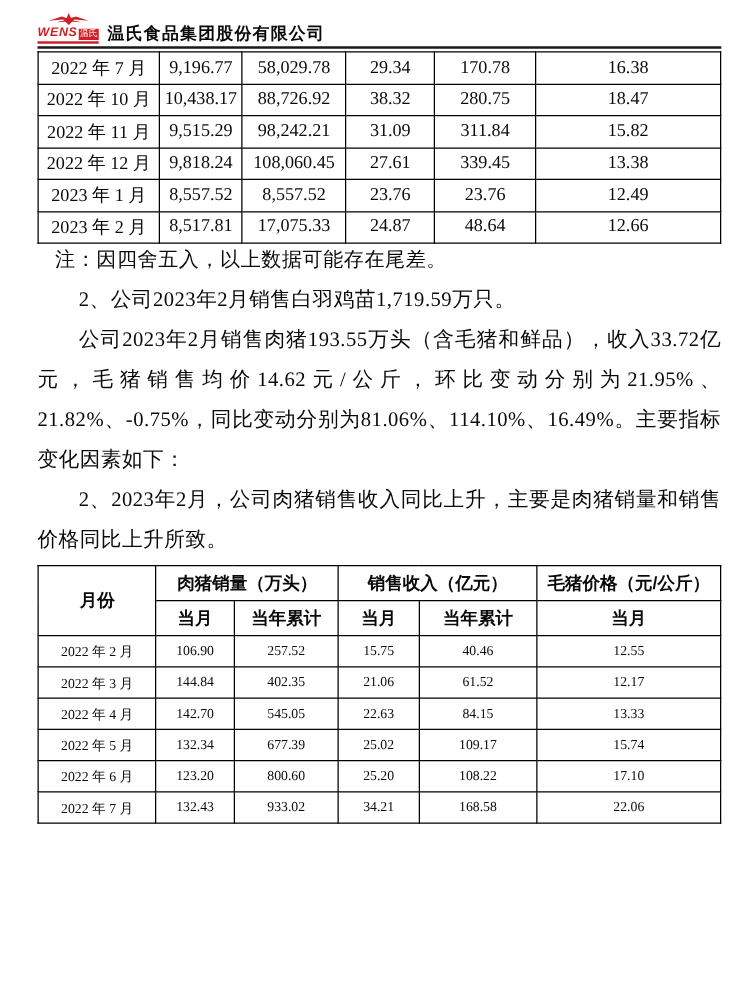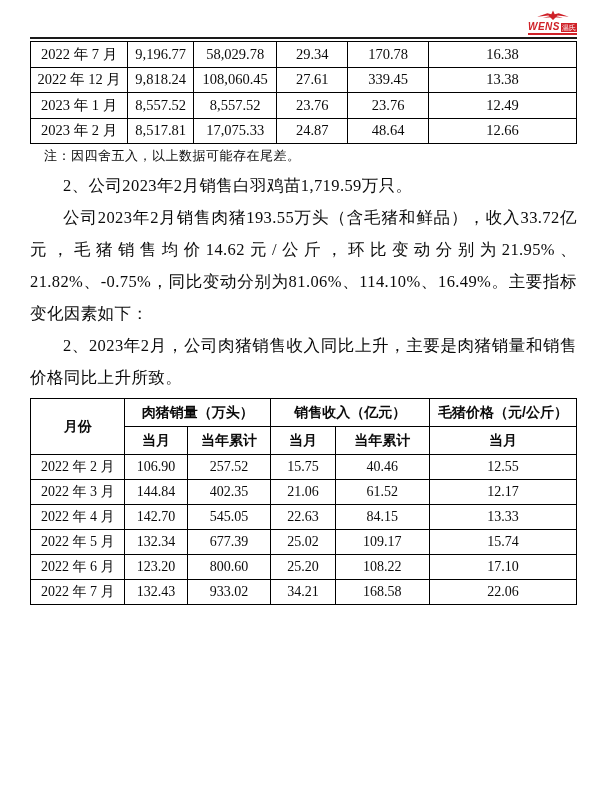--- a/index.html
+++ b/index.html
@@ -7,21 +7,21 @@
   body {
     width: 605px; height: 801px;
     font-family: "Liberation Serif", "DejaVu Serif", serif;
     color: #0a0a0a;
     overflow: hidden;
   }
   .page { padding: 4px 28px 0 30px; }
 
   
   .doc-header {
-    display: flex; justify-content: flex-end; align-items: flex-end;
+    display: flex; align-items: flex-end;
     gap: 7px; height: 31px;
   }
   .logo-block {
     display: flex; flex-direction: column; align-items: center;
     border-bottom: 2px solid #cf2128; padding-bottom: 1px;
   }
   .eagle-svg { width: 34px; height: 13px; display: block; }
   .logo-text-row { display: flex; align-items: center; gap: 1px; line-height: 1; }
   .logo-wens {
     color: #cf2128; font-family: "Liberation Sans", sans-serif;
@@ -36,54 +36,55 @@
 
   
   table { width: 100%; border-collapse: collapse; table-layout: fixed; }
   .data-table td, .data-table th {
     border: 1px solid #000;
     text-align: center; vertical-align: middle;
     font-size: 14px; padding: 0; overflow: hidden; white-space: nowrap;
   }
   .chicken-table { margin-top: 2px; }
   .chicken-table td { height: 25.5px; font-size: 14.5px; }
-  .note { font-size: 13px; margin: 3px 0 5px 14px; letter-spacing: 0.5px; }
+  .note { font-size: 16px; margin: 3px 0 5px 14px; letter-spacing: 0.5px; }
 
   
   .body-para, .section-title {
     font-size: 16.5px; line-height: 32px;
     text-indent: 2em; text-align: justify; text-justify: inter-character;
     letter-spacing: 0.4px;
   }
   .section-title { font-weight: bold; }
 
   
   .pig-table { margin-top: 4px; }
   .pig-table th {
     font-family: "Liberation Sans", sans-serif;
     font-weight: bold; font-size: 14px; height: 28px;
   }
-  .pig-table td { height: 25px; font-size: 14px; }
+  .pig-table td { height: 25px; font-size: 11px; }
 </style>
 </head>
 <body>
 
 <div class="page">
 
   <header class="doc-header">
     <div class="logo-block">
       <svg class="eagle-svg" viewBox="0 0 60 22">
         <path d="M2 13 L20 7 L27 9 L30 2 L33 9 L40 7 L58 13 L38 11 L30 19 L22 11 Z" fill="#cf2128"></path>
         <path d="M12 15 L30 11 L48 15 L30 14 Z" fill="#cf2128"></path>
       </svg>
       <div class="logo-text-row">
         <span class="logo-wens">WENS</span>
         <span class="logo-badge">温氏</span>
       </div>
     </div>
+    <div class="company-name">温氏食品集团股份有限公司</div>
   </header>
 
   <div class="header-rule"></div>
 
   <table class="data-table chicken-table">
     <colgroup>
       <col style="width:17.8%">
         <col style="width:12.1%">
         <col style="width:15.2%">
       <col style="width:13.0%">
@@ -96,21 +97,37 @@
           <td>2022 年 7 月</td>
           <td>9,196.77</td>
           <td>58,029.78</td>
           <td>29.34</td>
           <td>170.78</td>
           <td>16.38</td>
         </tr>
 
 
 
-
+        <tr>
+          <td>2022 年 10 月</td>
+          <td>10,438.17</td>
+          <td>88,726.92</td>
+          <td>38.32</td>
+          <td>280.75</td>
+          <td>18.47</td>
+        </tr>
+
+        <tr>
+          <td>2022 年 11 月</td>
+          <td>9,515.29</td>
+          <td>98,242.21</td>
+          <td>31.09</td>
+          <td>311.84</td>
+          <td>15.82</td>
+        </tr>
 
         <tr>
           <td>2022 年 12 月</td>
           <td>9,818.24</td>
           <td>108,060.45</td>
           <td>27.61</td>
           <td>339.45</td>
           <td>13.38</td>
         </tr>
 

